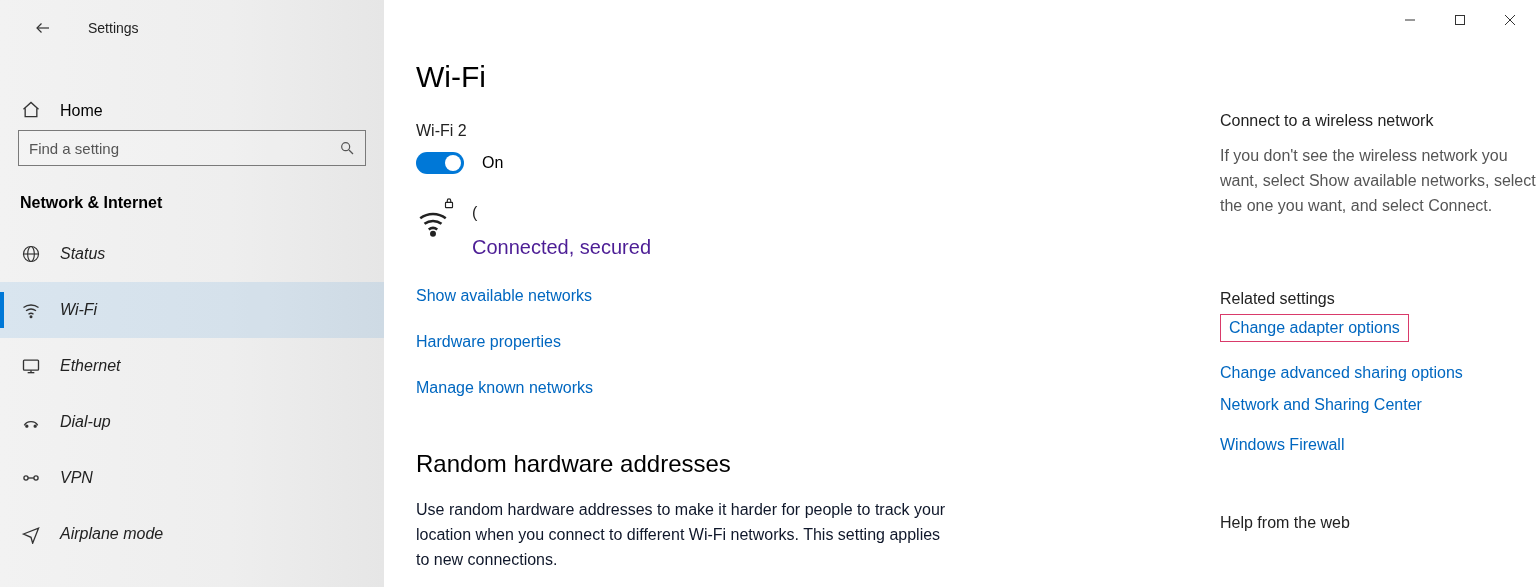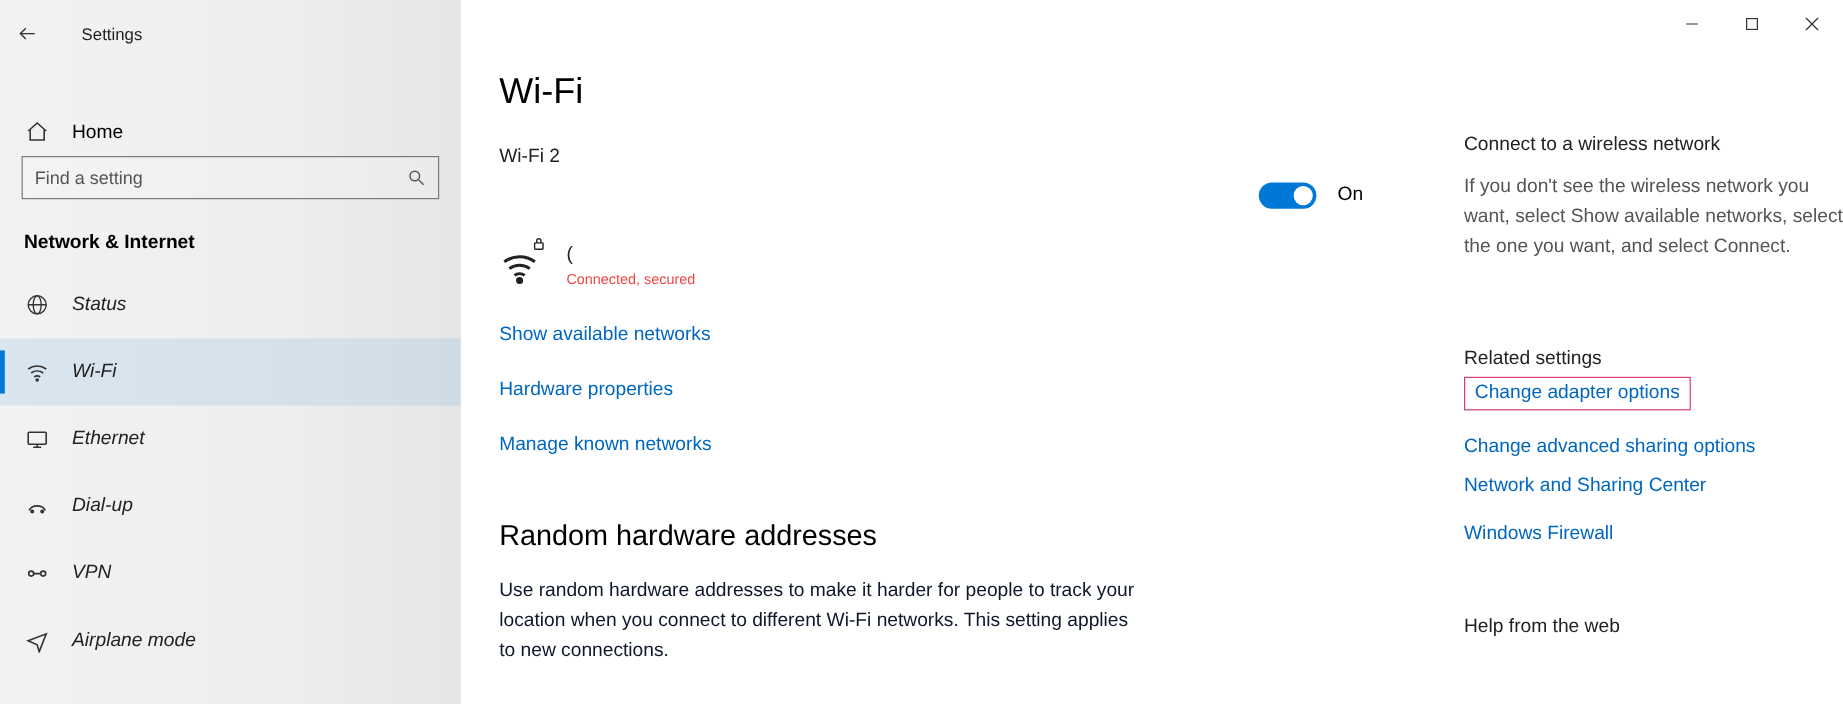--- a/index.html
+++ b/index.html
@@ -17,21 +17,21 @@
   width: 384px;
   background: linear-gradient(to right, #f2f2f2, #eeeeee 60%, #e6e6e6);
   height: 100%;
   padding-top: 6px;
   position: relative;
 }
 .header-row {
   display: flex;
   align-items: center;
   height: 44px;
-  padding-left: 12px;
+  padding-left: 32px;
 }
 .back-arrow {
   width: 22px; height: 22px;
   display:flex; align-items:center; justify-content:center;
   cursor: pointer;
   color:#333;
 }
 .back-arrow svg { width:18px; height:18px; }
 .app-title {
   margin-left: 34px;
@@ -94,37 +94,37 @@
 }
 .content {
   width: 720px;
 }
 .page-title {
   font-size: 30px;
   font-weight:400;
   margin: 42px 0 28px 0;
 }
 .sub-label { font-size:16px; color:#222; margin-bottom:12px; }
-.toggle-row { display:flex; align-items:center; gap:18px; margin-bottom:30px;justify-content:flex-end; }
+.toggle-row { display:flex; align-items:center; gap:18px; margin-bottom:30px; }
 .toggle {
   width:48px; height:22px; border-radius:11px;
   background:#0078d7; position:relative; cursor:pointer;
 }
 .toggle .knob {
   position:absolute; right:3px; top:3px;
   width:16px; height:16px; border-radius:50%; background:#fff;
 }
 .toggle-state { font-size:16px; }
 .wifi-status-block { display:flex; gap:18px; align-items:flex-start; margin-bottom:18px; }
 .wifi-status-icon { position:relative; width:38px; }
 .wifi-status-icon svg { width:34px; height:34px; }
 .lock-overlay { position:absolute; right:-2px; top:-8px; }
 .lock-overlay svg { width:14px; height:14px; }
 .wifi-name { font-size:16px; color:#222; }
-.wifi-sub { font-size:12px; color:#ef4444; margin-top:4px; }
+.wifi-sub { font-size:20px; color:#4c1d95; margin-top:14px; }
 .link {
   color:#0067c0;
   font-size:16px;
   cursor:pointer;
   display:block;
   margin: 28px 0 14px 0;
 }
 .section-h2 {
   font-size:24px;
   font-weight:400;

